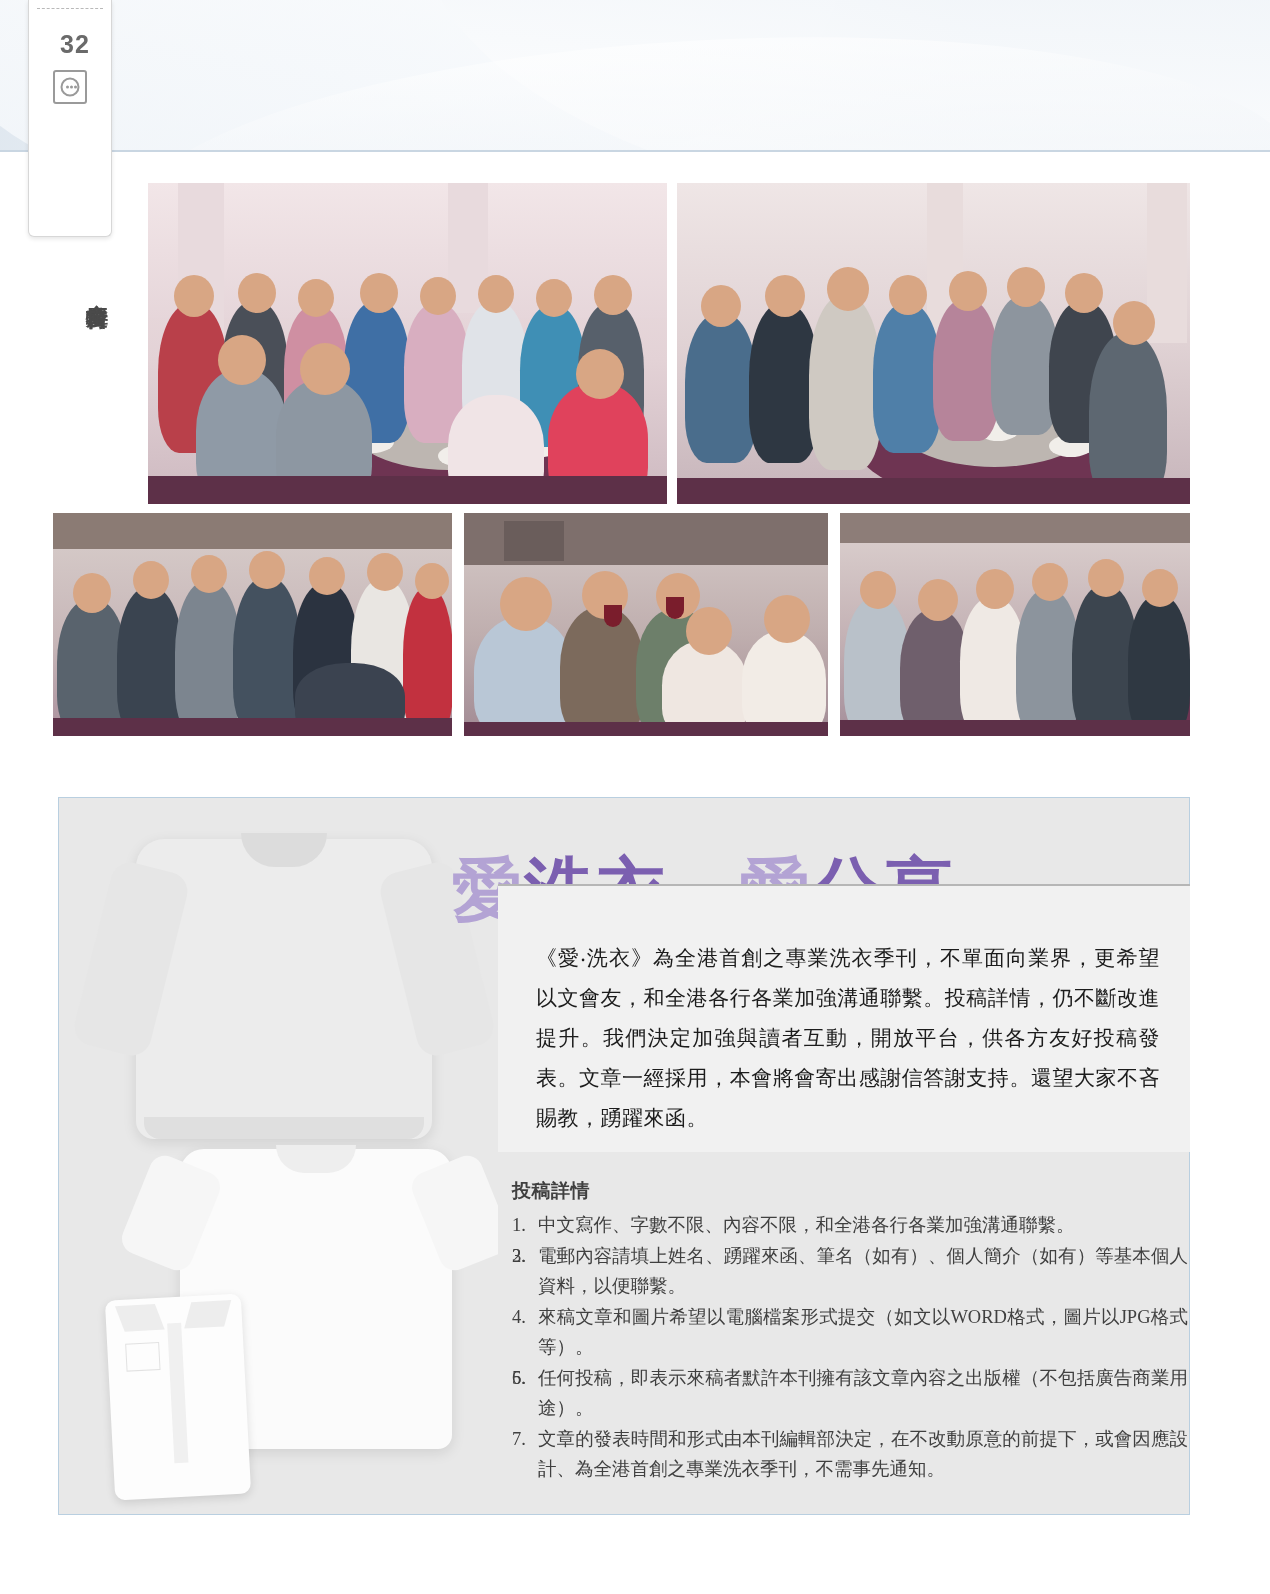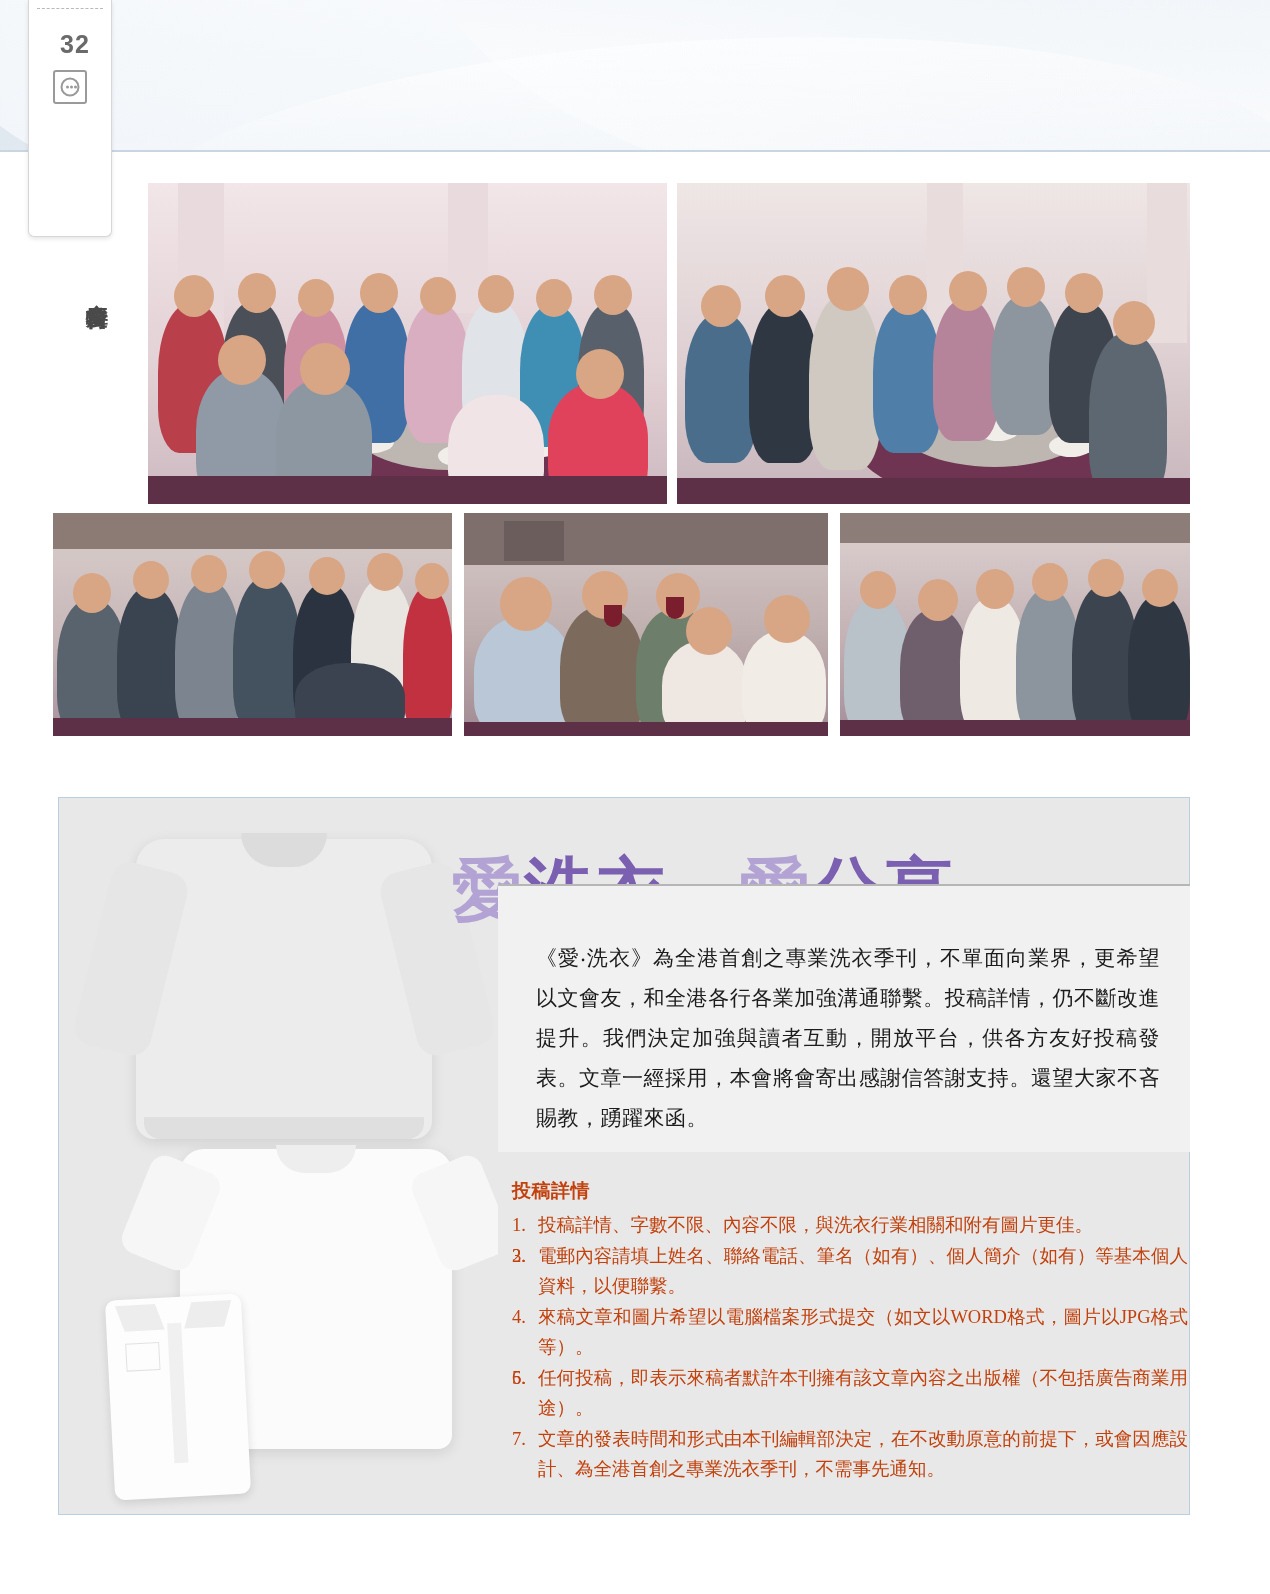--- a/index.html
+++ b/index.html
@@ -313,21 +313,21 @@
     text-align: justify;
     letter-spacing: .5px;
   }
 
   
   .details {
     position: absolute;
     left: 512px; top: 1178px;
     width: 676px;
     font-family: "Liberation Serif", serif;
-    color: #c2410c;
+    color: #404040;
   }
   .details-heading {
     font-size: 19px;
     font-weight: bold;
     margin-bottom: 6px;
     letter-spacing: .5px;
   }
   .details ol {
     list-style: none;
     margin: 0;
@@ -544,21 +544,21 @@
 </div>
 <div class="title-underline"></div>
 
 <div class="intro-box">
   <div class="intro-text">《愛‧洗衣》為全港首創之專業洗衣季刊，不單面向業界，更希望以文會友，和全港各行各業加強溝通聯繫。投稿詳情，仍不斷改進提升。我們決定加強與讀者互動，開放平台，供各方友好投稿發表。文章一經採用，本會將會寄出感謝信答謝支持。還望大家不吝賜教，踴躍來函。</div>
 </div>
 
 <div class="details">
   <div class="details-heading">投稿詳情</div>
   <ol>
-    <li><span class="num">1.</span><span>投稿詳情、字數不限、內容不限，與洗衣行業相關和附有圖片更佳。</span></li>
+    <li><span class="num">1.</span><span>中文寫作、字數不限、內容不限，和全港各行各業加強溝通聯繫。</span></li>
     <li><span class="num">2.</span></li>
-    <li><span class="num">3.</span><span>電郵內容請填上姓名、聯絡電話、筆名（如有）、個人簡介（如有）等基本個人資料，以便聯繫。</span></li>
+    <li><span class="num">3.</span><span>電郵內容請填上姓名、踴躍來函、筆名（如有）、個人簡介（如有）等基本個人資料，以便聯繫。</span></li>
     <li><span class="num">4.</span><span>來稿文章和圖片希望以電腦檔案形式提交（如文以WORD格式，圖片以JPG格式等）。</span></li>
     <li><span class="num">5.</span></li>
     <li><span class="num">6.</span><span>任何投稿，即表示來稿者默許本刊擁有該文章內容之出版權（不包括廣告商業用途）。</span></li>
     <li><span class="num">7.</span><span>文章的發表時間和形式由本刊編輯部決定，在不改動原意的前提下，或會因應設計、為全港首創之專業洗衣季刊，不需事先通知。</span></li>
   </ol>
 </div>
 
 </body></html>

